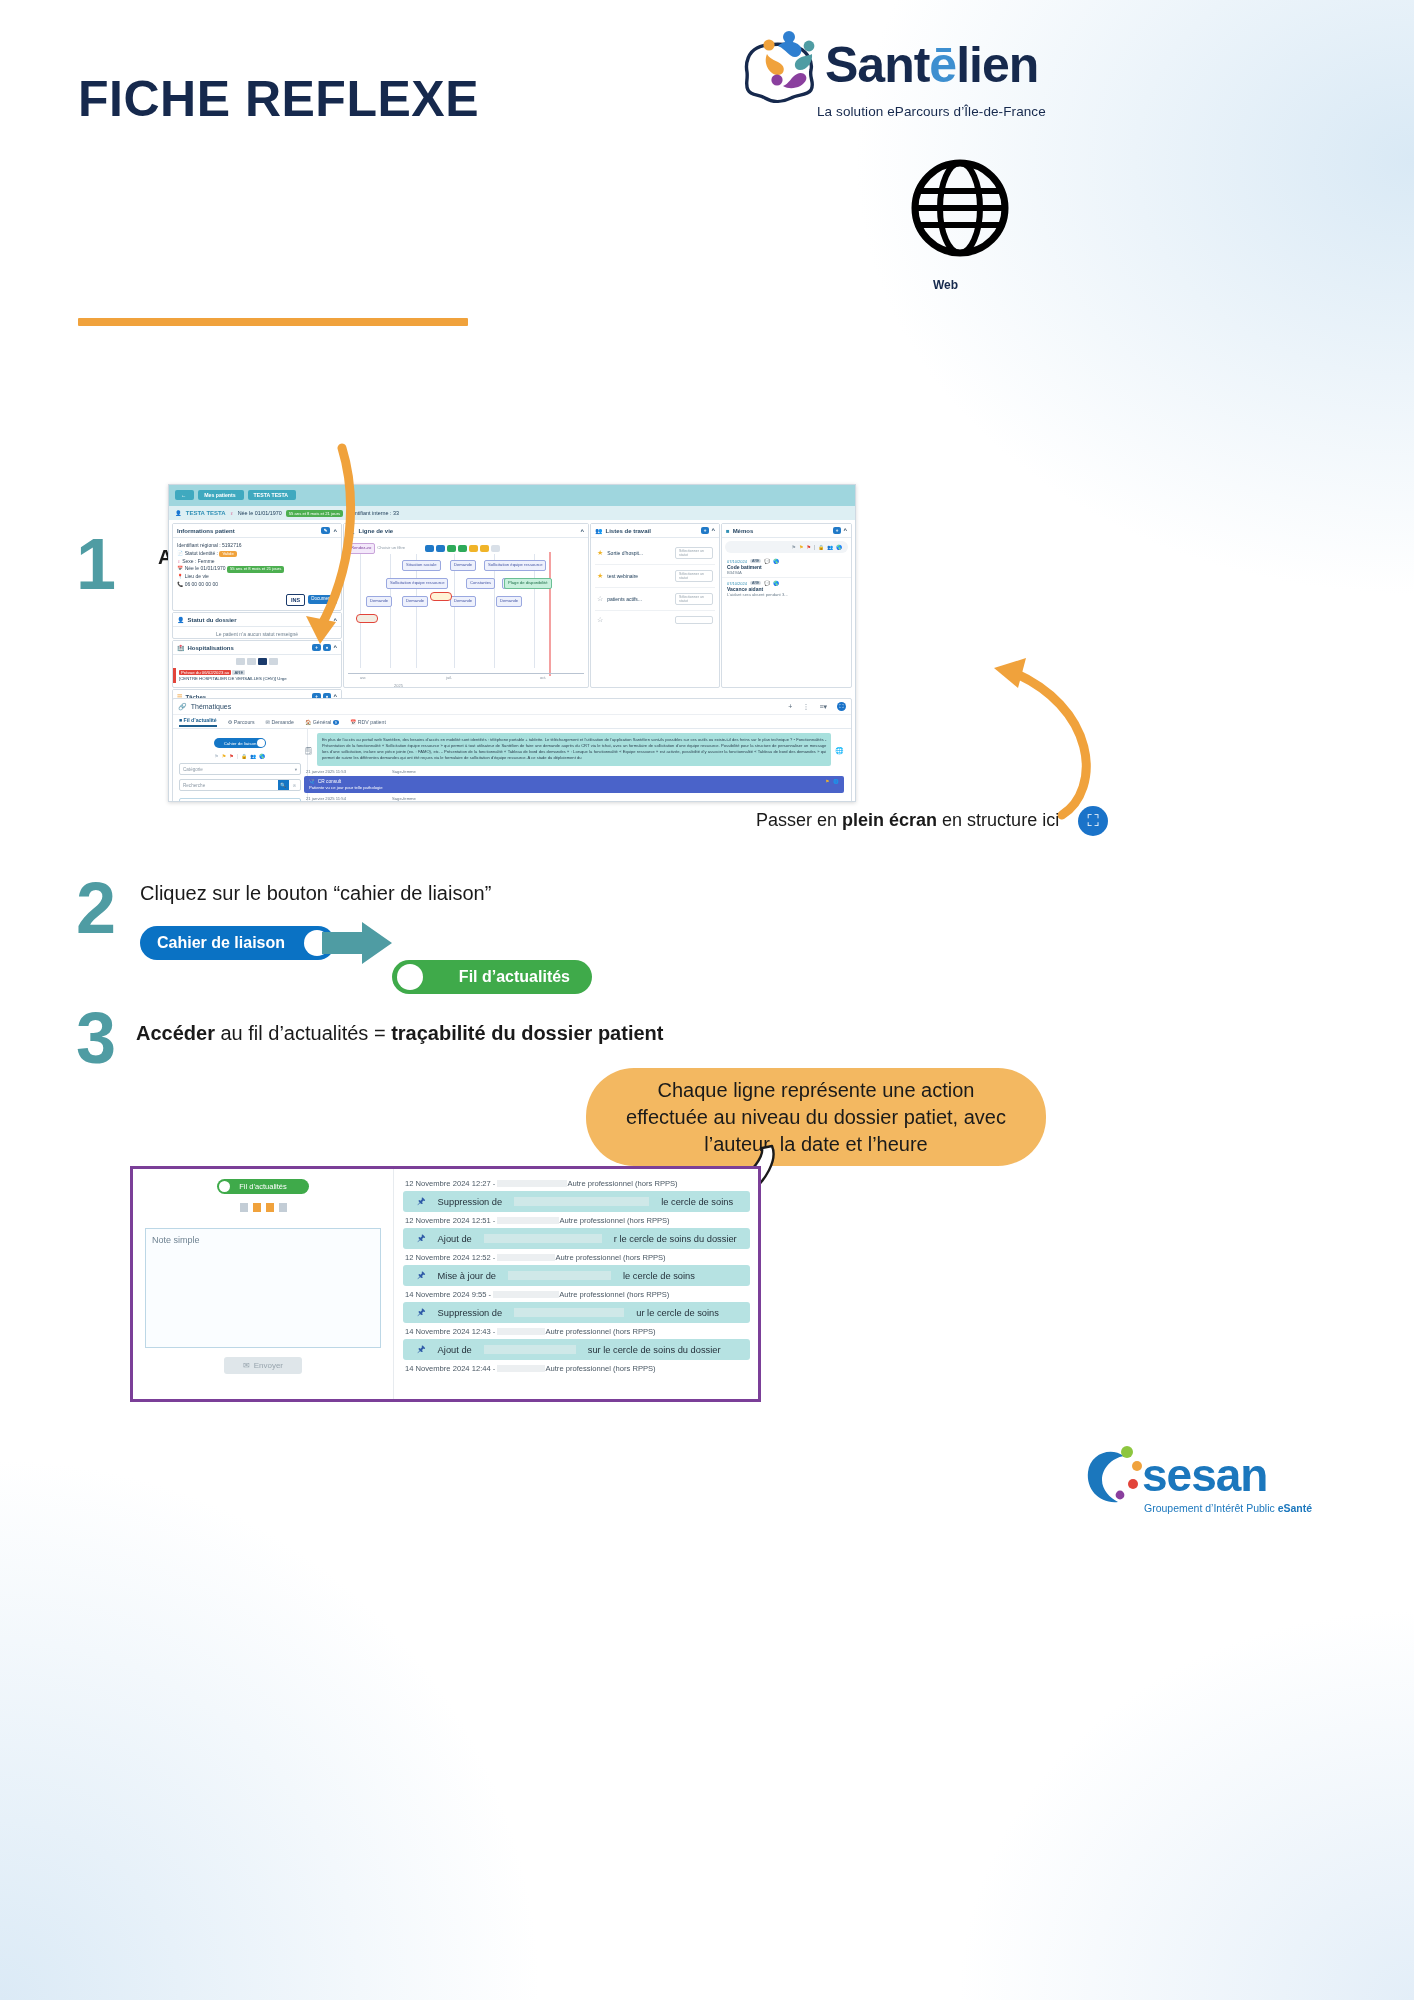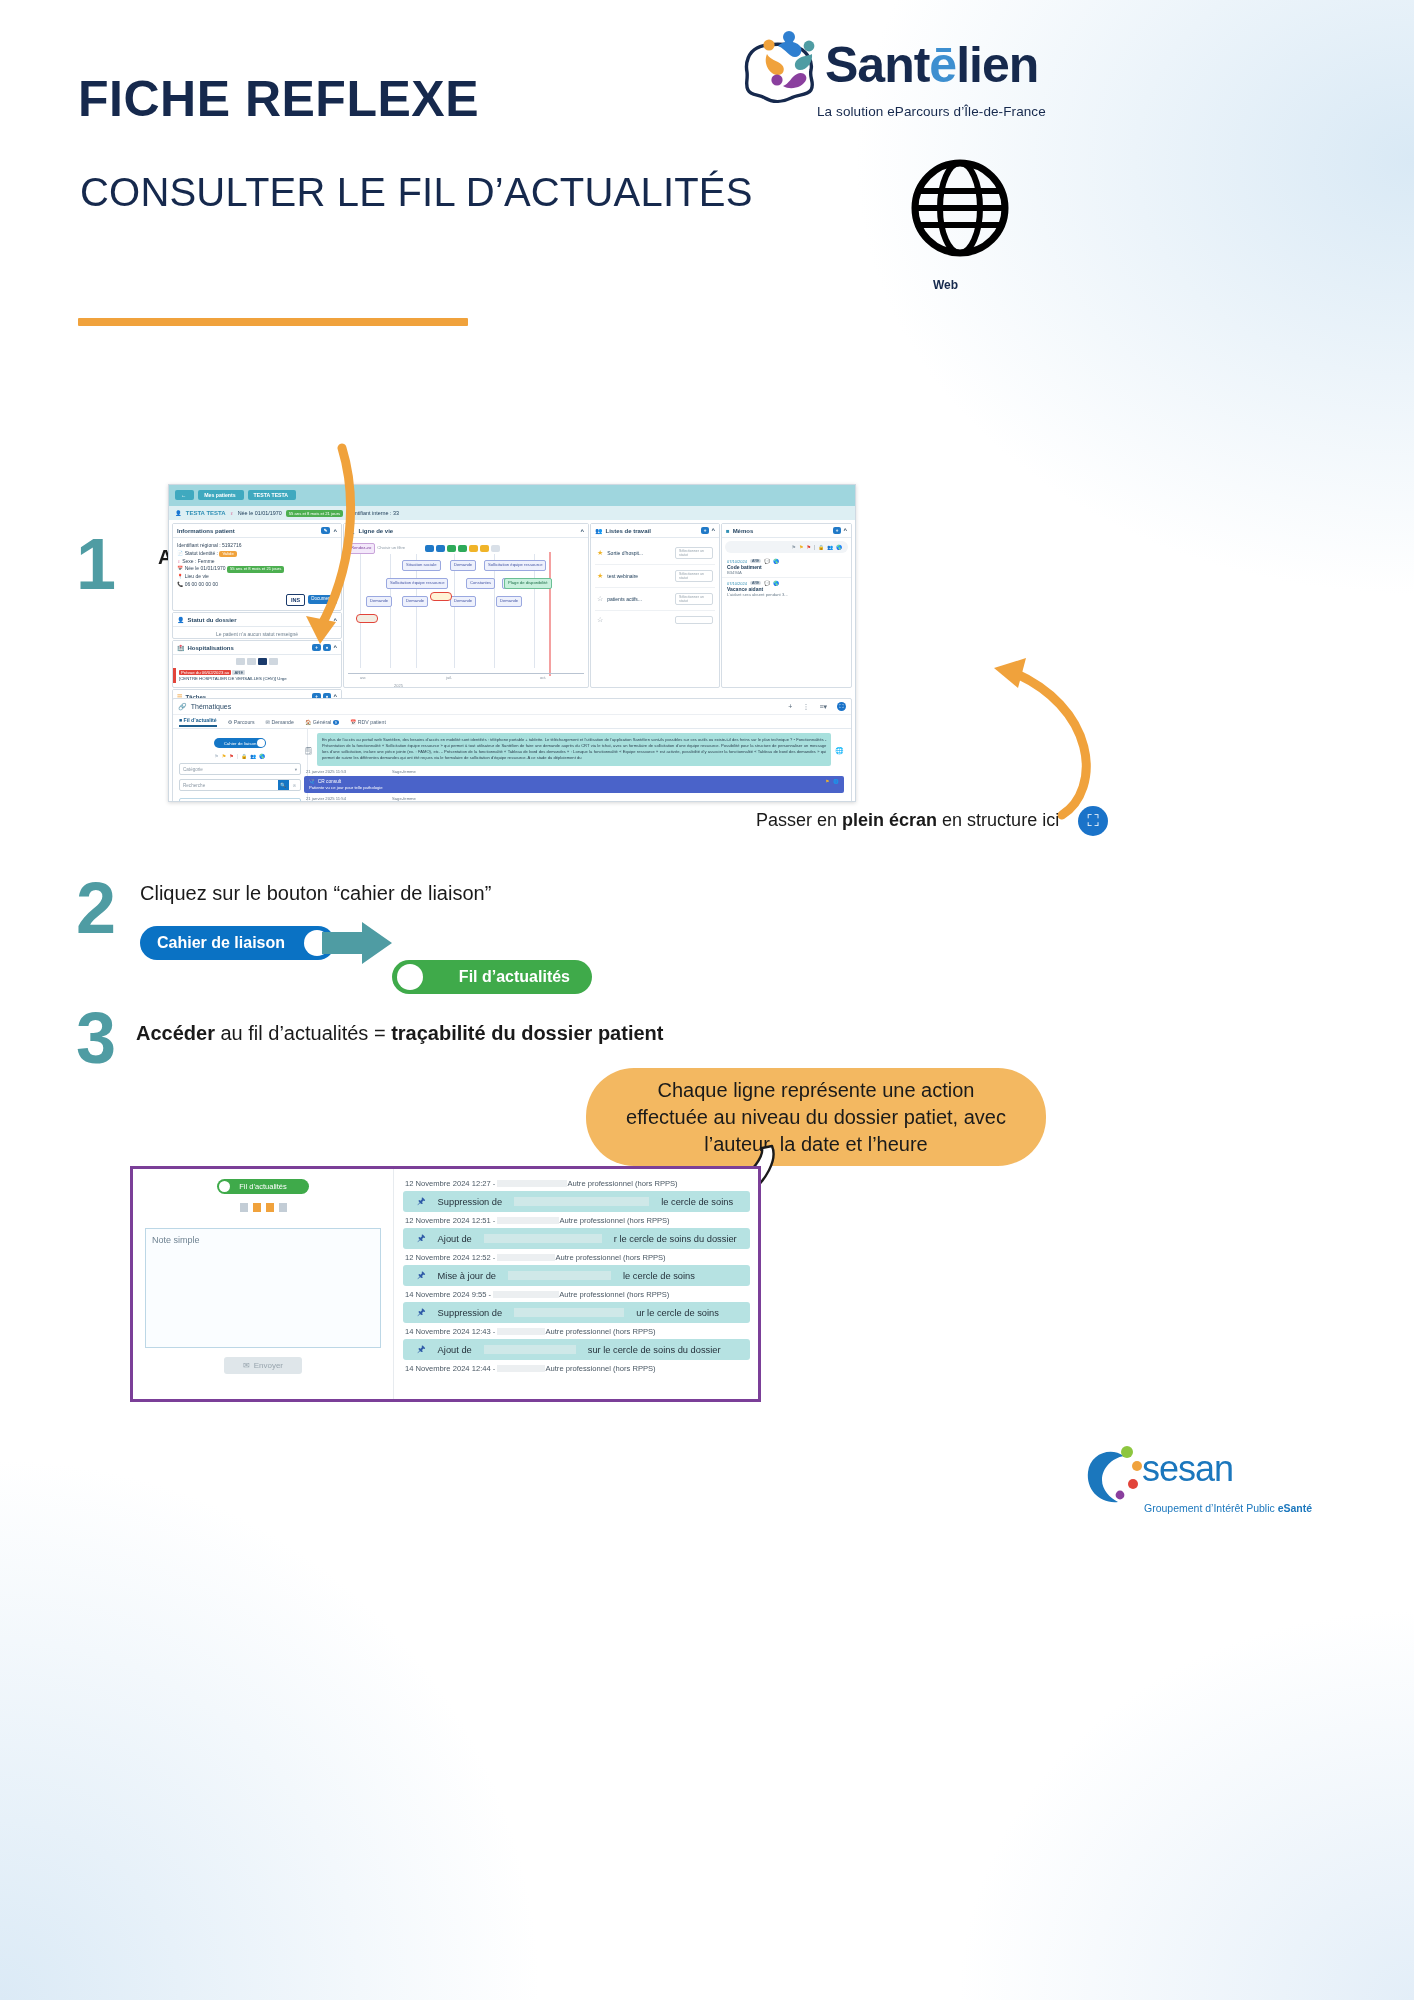--- a/index.html
+++ b/index.html
@@ -141,36 +141,35 @@
             font-size:8px;display:flex;align-items:center;justify-content:center;gap:4px;}
   .ev-meta{font-size:7.6px;color:#4a5864;margin:4px 0 3px 2px;}
   .ev-row{background:#b6e2e2;border-radius:3px;height:21px;display:flex;align-items:center;gap:12px;
           padding-left:14px;font-size:9.3px;color:#26323c;}
   .redact{display:inline-block;background:#cfe8e8;height:9px;vertical-align:-1px;}
   .redact-l{display:inline-block;background:#eceff1;height:7px;vertical-align:-1px;}
 
   
   #footer-text{left:0;right:0;top:1488px;text-align:center;font-size:15px;font-style:italic;color:#1a1a1a;}
   #sesan{left:1080px;top:1440px;width:250px;height:90px;}
-  #sesan-word{position:absolute;left:62px;top:8px;font-size:36px;font-weight:normal;color:#1b77bd;letter-spacing:-1px;}
+  #sesan-word{position:absolute;left:62px;top:8px;font-size:46px;font-weight:bold;color:#1b77bd;letter-spacing:-1px;}
   #sesan-sub{position:absolute;left:64px;top:62px;font-size:10.5px;color:#1b77bd;}
   #sesan-sub b{color:#1b77bd;}
 
   #fs-hint{left:756px;top:810px;font-size:18px;color:#1a1a1a;}
   #fs-hint b{font-weight:bold;}
   #fs-badge{left:1078px;top:806px;width:30px;height:30px;border-radius:50%;background:#1a73c9;color:#fff;
             display:flex;align-items:center;justify-content:center;font-size:16px;}
 </style>
 </head>
 <body>
 
 <div class="page">
 
   <div class="abs" id="main-title">FICHE REFLEXE</div>
-  <div class="abs" id="sub-title">CONSULTER LE FIL D’ACTUALITÉS</div>
   <div class="abs" id="orange-rule"></div>
 
   <div class="abs" id="brand">
     <svg width="90" height="78" viewBox="0 0 90 78">
       <path d="M22 20 C14 24 10 34 12 44 C13 52 10 56 13 62 C16 68 24 66 30 70 C38 75 48 74 56 70 C63 66 72 68 76 62 C80 55 74 50 76 42 C78 33 72 24 64 20 C55 15 30 15 22 20 Z" fill="#ffffff" stroke="#16294d" stroke-width="3.4" stroke-linejoin="round"></path>
       <g transform="translate(30,2)">
         <circle cx="24" cy="7" r="6" fill="#2f7fd0"></circle>
         <path d="M13 16 C18 10 30 10 35 16 C38 20 36 27 30 27 C24 27 22 20 13 16 Z" fill="#2f7fd0"></path>
         <circle cx="44" cy="16" r="5.4" fill="#4f9ca3"></circle>
         <path d="M47 24 C48 32 42 40 35 40 C30 40 28 34 32 30 C37 25 44 26 47 24 Z" fill="#4f9ca3"></path>

